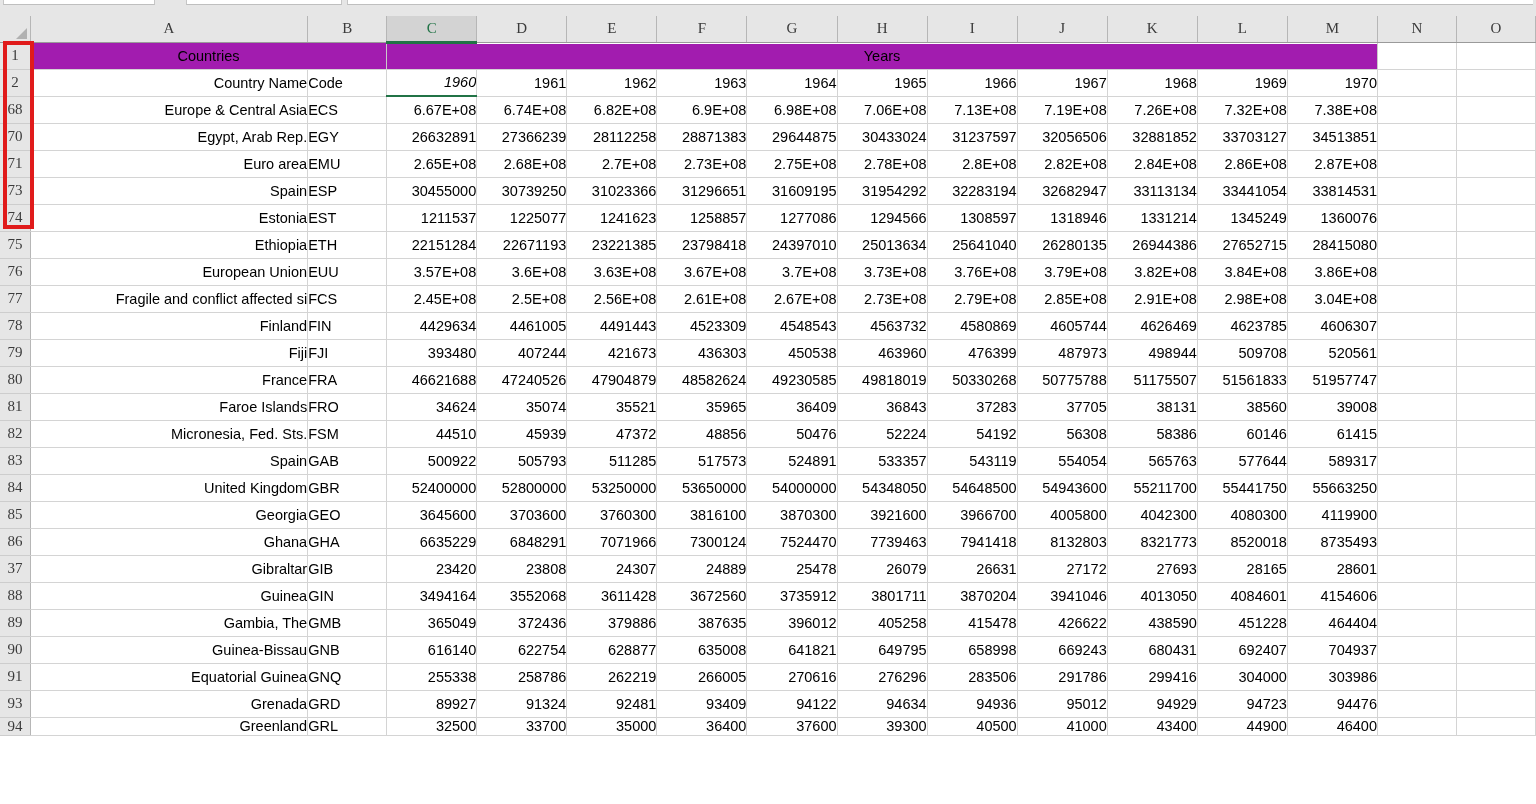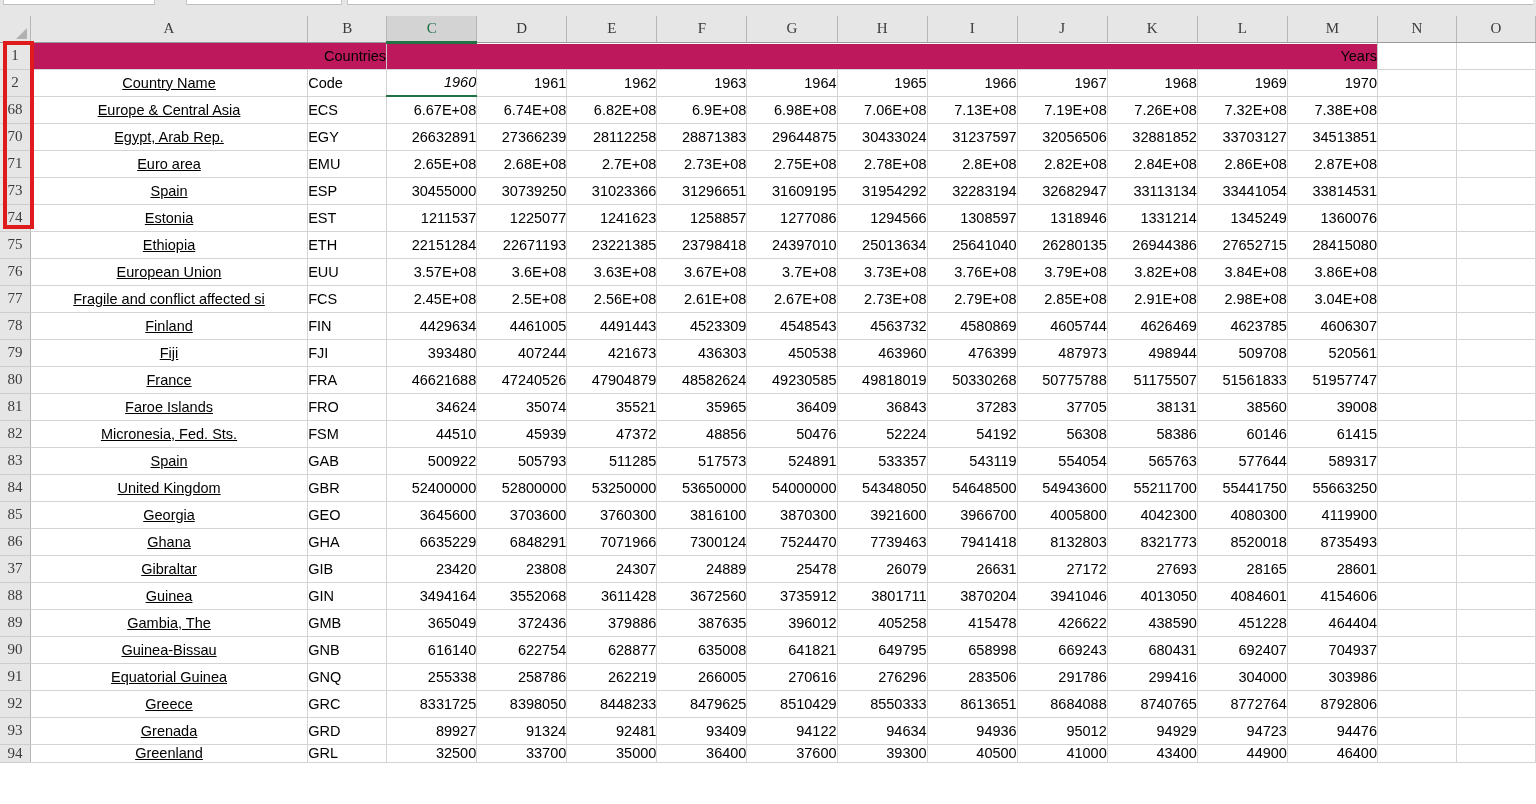--- a/index.html
+++ b/index.html
@@ -101,28 +101,28 @@
     height:27px;
     border-right:1px solid #d4d4d4;
     border-bottom:1px solid #d4d4d4;
     font-size:14.5px;
     color:#000000;
     vertical-align:middle;
     padding:0 4px;
     background:#ffffff;
   }
   td.blank { background:#ffffff; }
-  td.name  { text-align:center;  font-weight:bold; padding-left:5px;text-decoration:underline; }
+  td.name  { text-align:right;  font-weight:bold; padding-left:5px; }
   td.code  { text-align:left;  padding-left:6px; }
   td.num   { text-align:right; padding-right:5px; }
 
   
   td.banner {
-    background:#be185d;
-    text-align:right;
+    background:#a21caf;
+    text-align:center;
     font-weight:bold;
     font-size:14.5px;
     height:26px;
     border-right:1px solid #c9c9c9;
     border-bottom:1px solid #d4d4d4;
   }
   
   td.hdr {
     font-weight:bold;
     background:#ffffff;
@@ -613,38 +613,20 @@
           <td class="cell num">276296</td>
           <td class="cell num">283506</td>
           <td class="cell num">291786</td>
           <td class="cell num">299416</td>
           <td class="cell num">304000</td>
           <td class="cell num">303986</td>
           <td class="cell blank"></td>
           <td class="cell blank"></td>
         </tr>
         <tr>
-          <td class="rowhead">92</td>
-          <td class="cell name">Greece</td>
-          <td class="cell code">GRC</td>
-          <td class="cell num">8331725</td>
-          <td class="cell num">8398050</td>
-          <td class="cell num">8448233</td>
-          <td class="cell num">8479625</td>
-          <td class="cell num">8510429</td>
-          <td class="cell num">8550333</td>
-          <td class="cell num">8613651</td>
-          <td class="cell num">8684088</td>
-          <td class="cell num">8740765</td>
-          <td class="cell num">8772764</td>
-          <td class="cell num">8792806</td>
-          <td class="cell blank"></td>
-          <td class="cell blank"></td>
-        </tr>
-        <tr>
           <td class="rowhead">93</td>
           <td class="cell name">Grenada</td>
           <td class="cell code">GRD</td>
           <td class="cell num">89927</td>
           <td class="cell num">91324</td>
           <td class="cell num">92481</td>
           <td class="cell num">93409</td>
           <td class="cell num">94122</td>
           <td class="cell num">94634</td>
           <td class="cell num">94936</td>

